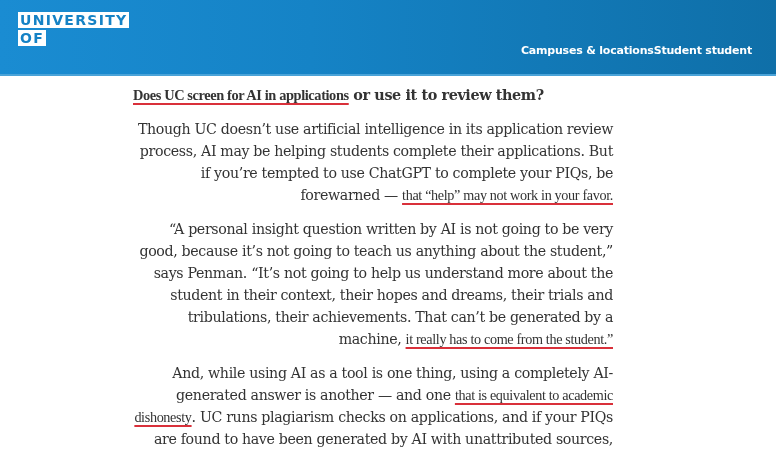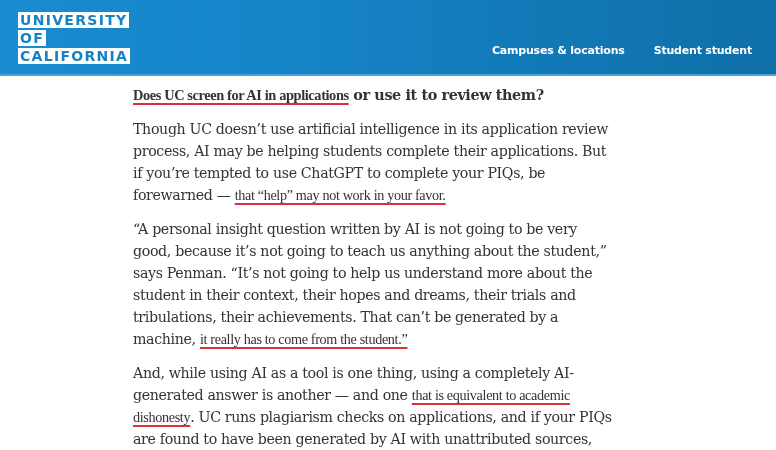--- a/index.html
+++ b/index.html
@@ -22,54 +22,53 @@
   .logo-line {
     display: block; width: max-content;
     background: #ffffff;
     font-size: 14px; line-height: 16px; height: 16px;
     padding: 0 2px 0 2px;
     margin-bottom: 2px;
     letter-spacing: 1.3px;
   }
   .nav {
     position: absolute; right: 24px; top: 44px;
-    display: flex; gap: 29px;
+    display: flex; 
     font-family: "DejaVu Sans", "Liberation Sans", sans-serif;
   }
   .nav a {
     color: #ffffff; font-weight: bold; font-size: 11px;
     text-decoration: none; letter-spacing: -0.2px;
   }
   .content {
     position: absolute; left: 133px; top: 84px; width: 480px;
     color: #333333;
     font-size: 14.2px; line-height: 22px;
     letter-spacing: -0.35px;
   }
   .content h3 {
     margin: 0 0 12px 0; font-size: 14.4px; font-weight: bold;
     line-height: 22px; color: #333333; letter-spacing: -0.4px;
   }
-  .content p { margin: 0 0 12px 0; }
+  .content p { margin: 0 0 12px 0; text-align: right; }
   .hl {
     text-decoration: underline;
     text-decoration-color: #d9303a;
     text-decoration-thickness: 2px;
     text-underline-offset: 3px;
     font-family: Liberation Serif, serif;
   }
 </style>
 </head>
 <body>
 
 <div class="header">
   <div class="logo">
     <span class="logo-line">UNIVERSITY</span>
     <span class="logo-line">OF</span>
-    <span class="logo-line">CALIFORNIA</span>
   </div>
   <nav class="nav">
     <a href="#">Campuses &amp; locations</a>
     <a href="#">Student student</a>
   </nav>
 </div>
 
 <div class="content">
   <h3><span class="hl">Does UC screen for AI in applications</span><span> or use it to review them?</span></h3>
 

